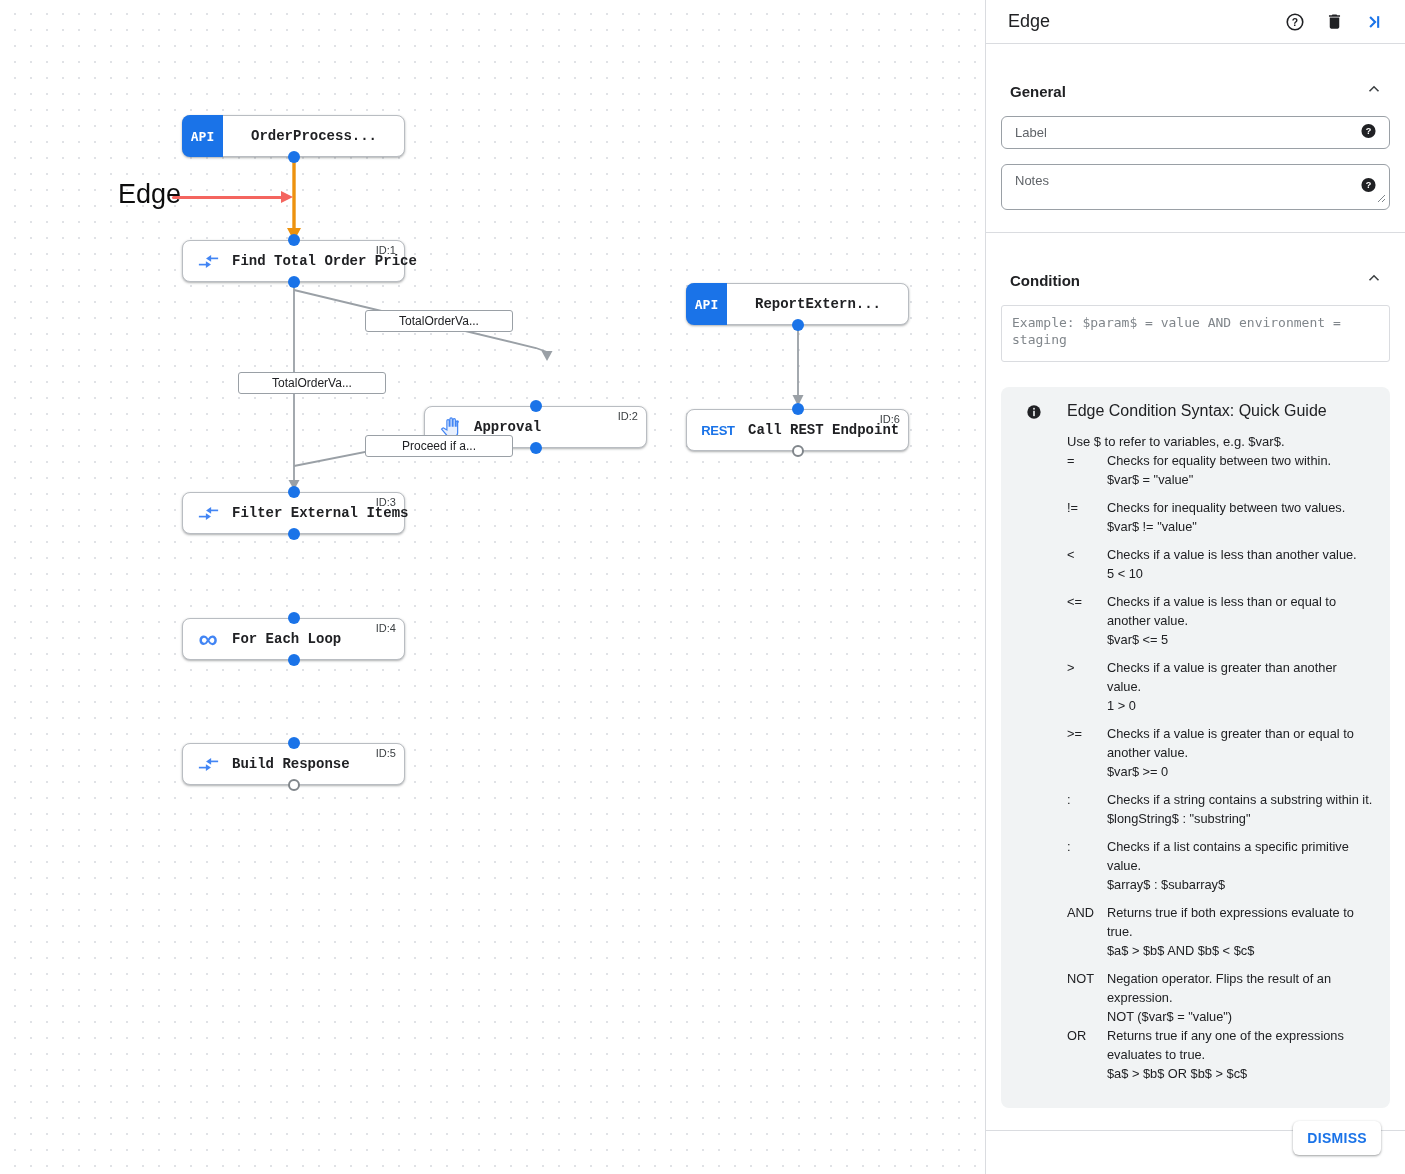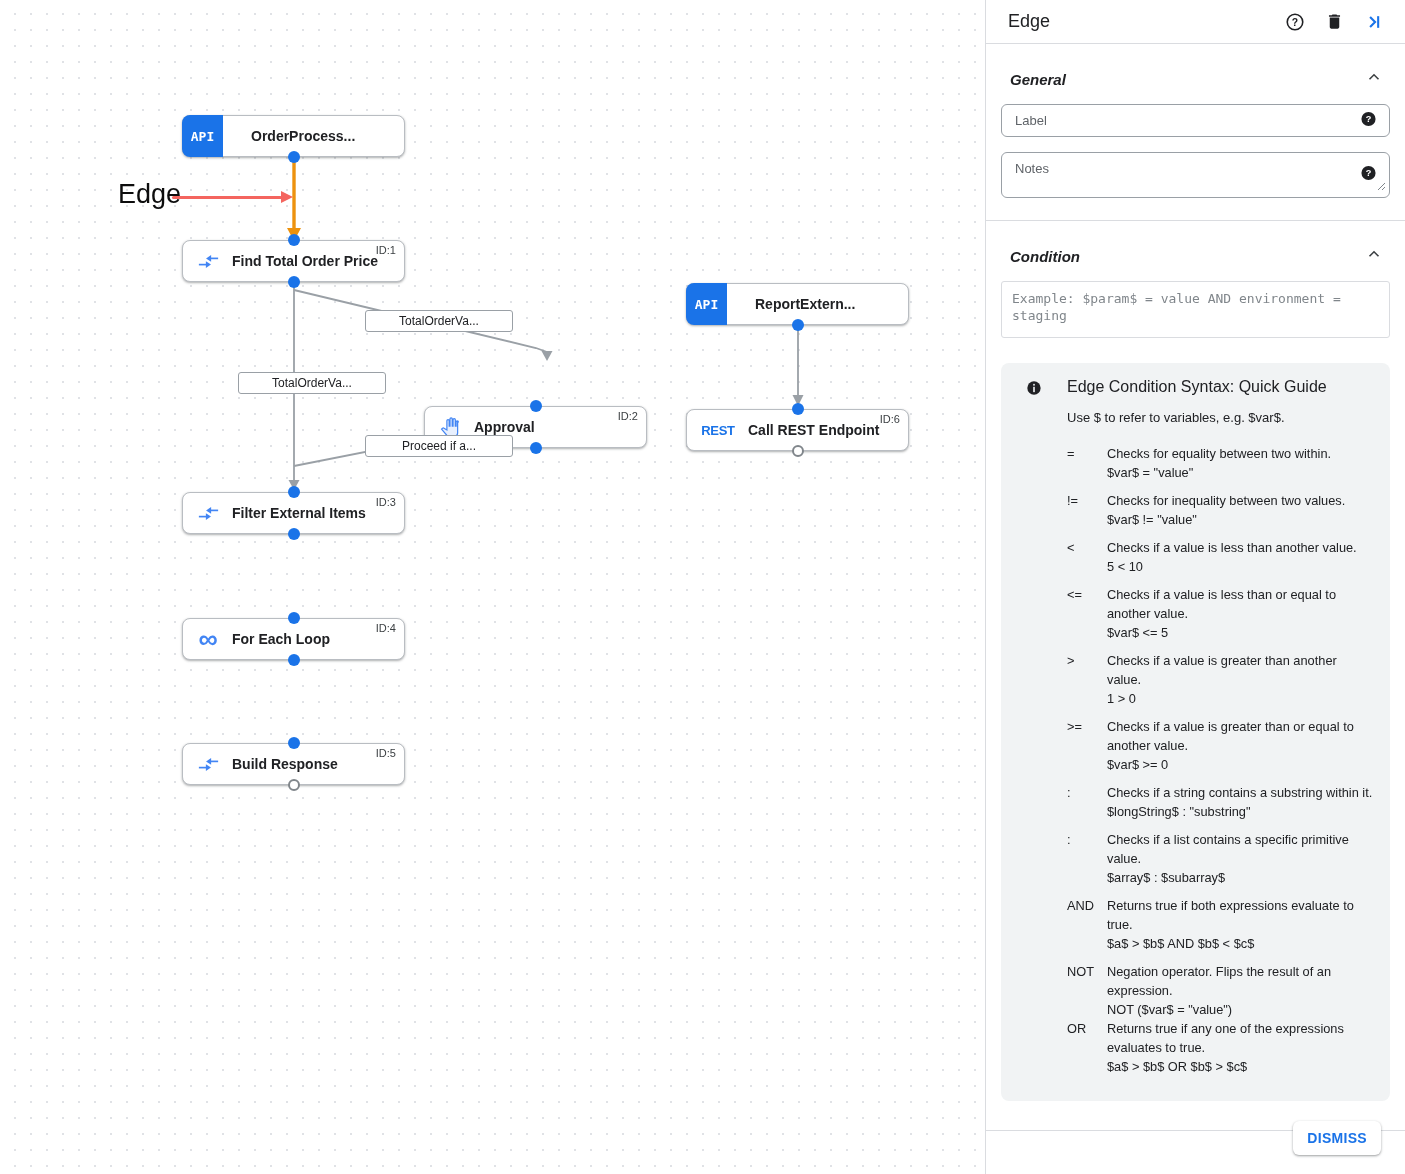--- a/index.html
+++ b/index.html
@@ -14,21 +14,21 @@
     background-size:16px 16px; background-position:7px 6px;
   }
   svg.edges { position:absolute; left:0; top:0; pointer-events:none; }
 
   .node {
     position:absolute; width:223px; height:42px; background:#fff;
     border:1px solid #b9bdc2; border-radius:8px;
     box-shadow:0 1px 2px rgba(60,64,67,.3), 0 1px 3px rgba(60,64,67,.15);
     display:flex; align-items:center;
   }
-  .node-title { font-size:14px; font-weight:bold; color:#202124; white-space:nowrap; }
+  .node-title { font-size:14px; font-weight:bold; color:#202124; white-space:nowrap;font-family:Liberation Mono, monospace; }
   .node-id { position:absolute; top:3px; right:8px; font-size:11px; color:#3c4043; }
   .api-badge {
     position:absolute; left:-1px; top:-1px; bottom:-1px; width:41px;
     background:#1a73e8; border-radius:8px 0 0 8px;
     display:flex; align-items:center; justify-content:center;
     color:#fff; font-family:"DejaVu Sans Mono", monospace; font-size:13px; font-weight:bold;
   }
   .api-node { padding-left:68px; }
   .task-node { padding-left:14px; gap:13px; }
   .task-icon { display:flex; align-items:center; justify-content:center; width:22px; height:22px; flex:none; }
@@ -52,21 +52,21 @@
     border-left:12px solid #f4655f; border-top:6px solid transparent; border-bottom:6px solid transparent; }
 
   
   .panel { position:absolute; left:985px; top:0; width:420px; height:1174px; background:#fff; border-left:1px solid #dadce0; }
   .panel-header { position:relative; height:44px; border-bottom:1px solid #dadce0; display:flex; align-items:center; padding:0 22px; }
   .panel-title { font-size:18px; color:#202124; }
   .panel-header-icons { margin-left:auto; display:flex; align-items:center; gap:19px; }
   .icon-btn { width:20px; height:20px; display:flex; align-items:center; justify-content:center; cursor:pointer; }
 
   .panel-body { padding:0 15px; }
-  .section-header { display:flex; align-items:center; margin:24px 1px 14px 9px;font-style:italic; }
+  .section-header { display:flex; align-items:center; margin:36px 1px 14px 9px; }
   .section-title { font-size:15px; font-weight:bold; color:#202124; }
   .section-chevron { margin-left:auto; margin-right:6px; }
 
   .text-field { position:relative; border:1px solid #9aa0a6; border-radius:6px; background:#fff; }
   .field-label-input { width:100%; height:100%; border:none; outline:none; background:transparent;
       font-family:"Liberation Sans",sans-serif; font-size:13px; color:#202124; padding:0 40px 0 13px; }
   .field-label-input::placeholder, .notes-input::placeholder { color:#5f6368; opacity:1; }
   .label-field { height:33px; margin-bottom:15px; }
   .notes-field { height:46px; }
   .notes-input { width:100%; height:100%; border:none; outline:none; background:transparent; resize:none;
@@ -77,21 +77,21 @@
   .panel-divider { border-top:1px solid #dadce0; margin:22px -15px 0 -15px; }
 
   .condition-box { height:57px; border:1px solid #dadce0; border-radius:3px; width:100%; }
   .condition-input { width:100%; height:100%; border:none; outline:none; background:transparent; resize:none;
       font-family:"DejaVu Sans Mono", monospace; font-size:13px; line-height:17px; color:#202124; padding:8px 10px; }
   .condition-input::placeholder { color:#80868b; opacity:1; }
 
   .guide-card { position:relative; margin-top:25px; background:#f1f3f4; border-radius:8px; padding:15px 16px 16px 66px; }
   .guide-info-icon { position:absolute; left:25px; top:17px; }
   .guide-title { font-size:16px; color:#202124; margin-bottom:14px; }
-  .guide-subtitle { font-size:13px; color:#202124; margin-bottom:19px; }
+  .guide-subtitle { font-size:13px; color:#202124; margin-bottom:2px; }
   .guide-row { display:flex; margin-bottom:9px; }
   .guide-op { width:40px; flex:none; font-size:12.8px; color:#202124; line-height:19px; }
   .guide-texts { flex:1; font-size:12.8px; color:#202124; line-height:19px; }
 
   .footer-line { position:absolute; left:0; right:0; top:1130px; border-top:1px solid #dadce0; }
   .dismiss-btn { position:absolute; top:1121px; right:24px; background:#fff; border:none; border-radius:6px;
       box-shadow:0 1px 2px rgba(60,64,67,.3), 0 1px 3px rgba(60,64,67,.25);
       padding:9px 14px; font-family:"Liberation Sans",sans-serif; font-size:14px; font-weight:bold;
       letter-spacing:.3px; color:#1a73e8; cursor:pointer; }
 </style>

